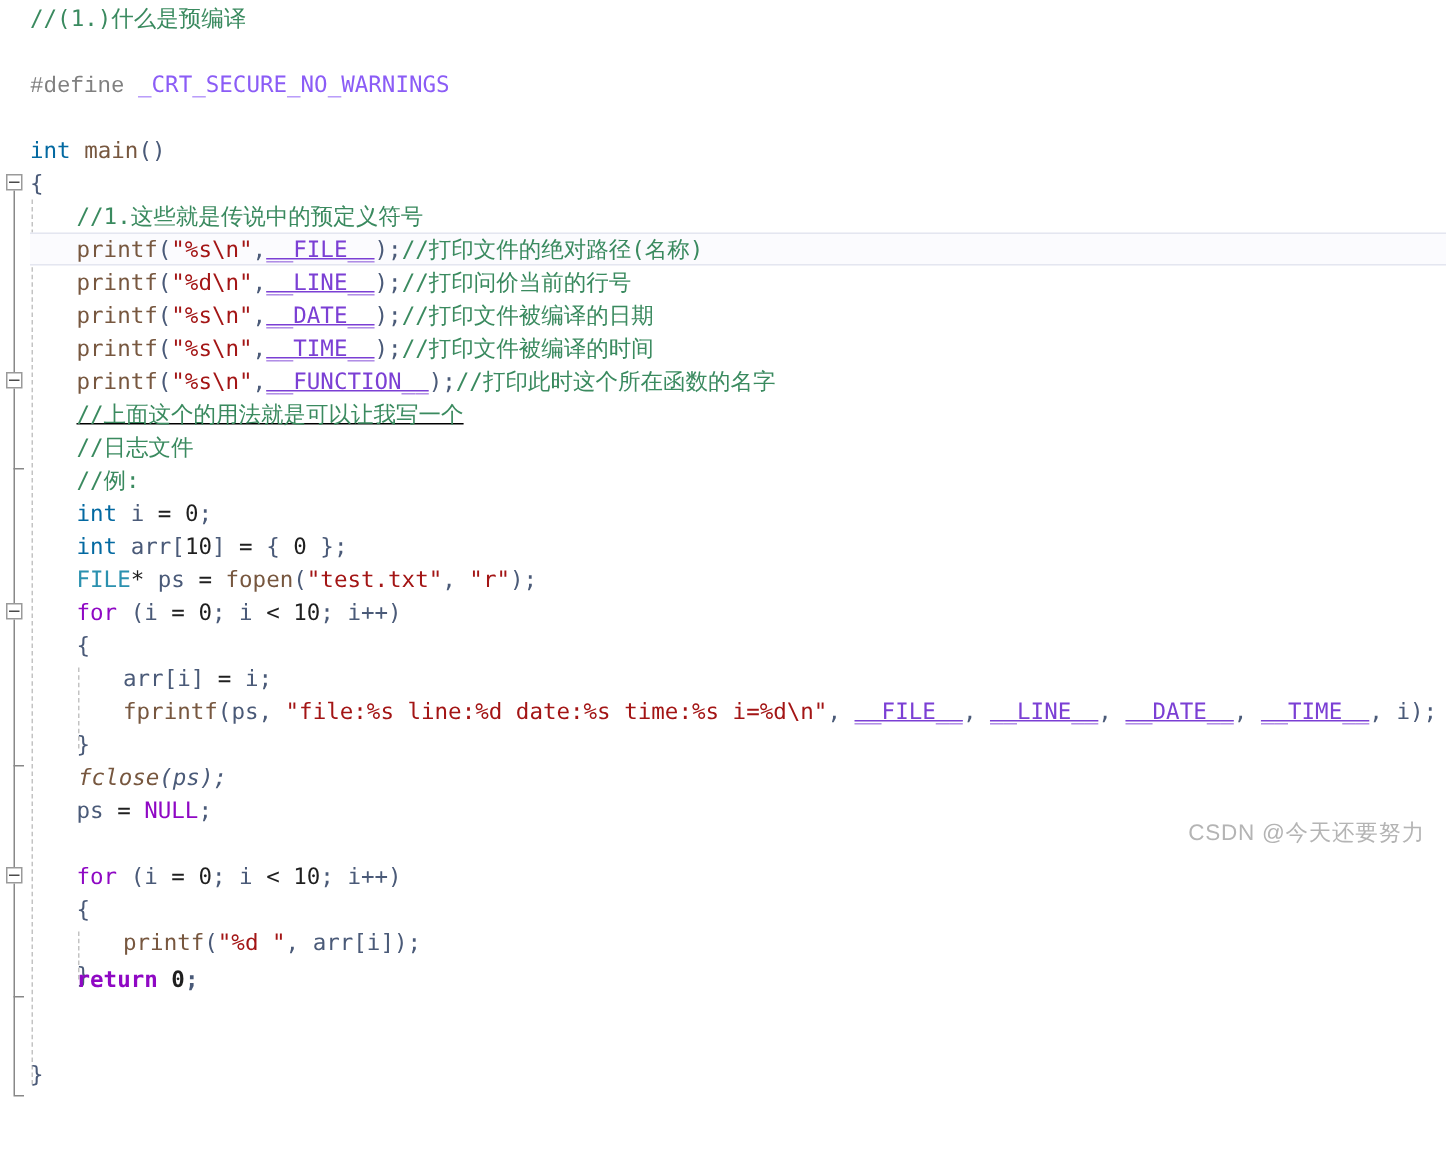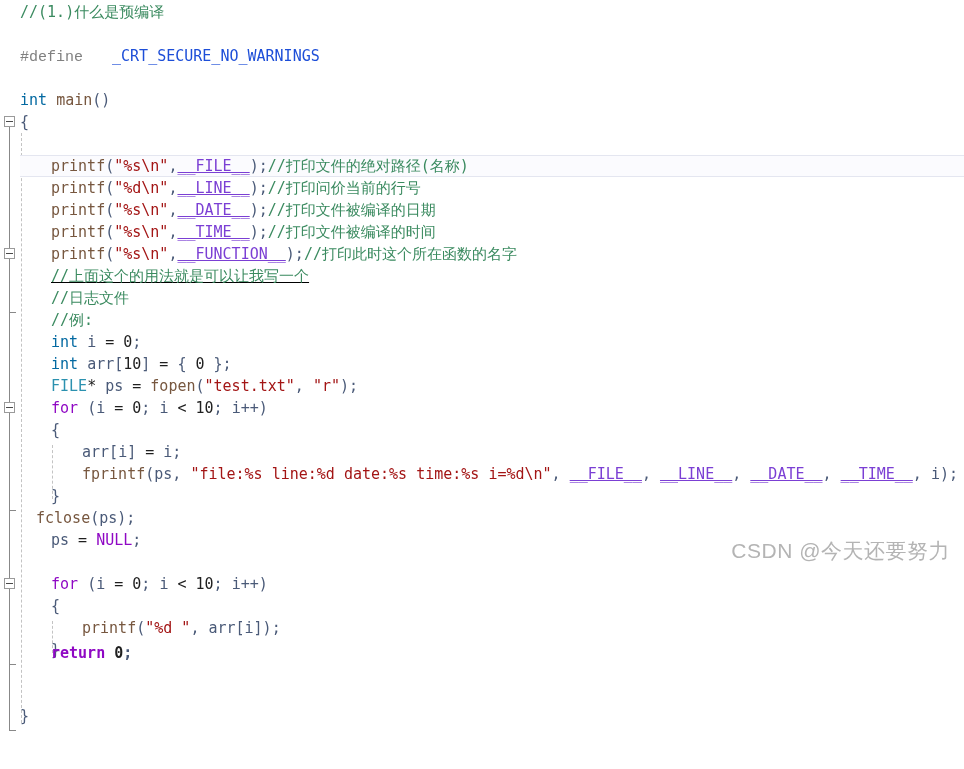--- a/index.html
+++ b/index.html
@@ -93,35 +93,35 @@
   }
 
   
   .t-plain    { color: #1f1f1f; }
   .t-comment  { color: #3a8a5f; }
   .t-keyword  { color: #0369a1; }
   .t-ctrl     { color: #8f08c4; }
   .t-type     { color: #2b91af; }
   .t-string   { color: #a31515; }
   .t-macro    { color: #7b3fd4; text-decoration: underline; }
-  .t-macrodef { color: #1d4ed8; margin-left: 20px; }
+  .t-macrodef { color: #8b5cf6; }
   .t-pp       { color: #808080; font-family: Liberation Mono, monospace; }
   .t-ident    { color: #4a5a78; }
   .t-num      { color: #1f1f1f; }
   .t-func     { color: #77573f; }
   .t-null     { color: #8f08c4; }
   .t-punct    { color: #4a5a78; }
 
   
   #watermark {
     position: absolute;
     right: 14px;
     bottom: 10px;
     font-family: "Liberation Sans", sans-serif;
-    font-size: 21px;
+    font-size: 15px;
     color: #b4b4b4;
     letter-spacing: 0.5px;
     user-select: none;
   }
 </style>
 </head>
 <body>
 
 <div id="editor">
 
@@ -144,37 +144,38 @@
     </div>
 
   <div class="current-line" id="current-line" style="top: 155px;"></div>
 
   <div class="code-layer" id="code-layer">
       <div class="line" style="top: 1px; left: 20px;"><span class="t-comment">//(1.)什么是预编译</span></div>
       <div class="line" style="top: 23px; left: 20px;"></div>
       <div class="line" style="top: 45px; left: 20px;"><span class="t-pp">#define </span><span class="t-macrodef">_CRT_SECURE_NO_WARNINGS</span></div>
       <div class="line" style="top: 89px; left: 20px;"><span class="t-keyword">int</span><span class="t-plain"> </span><span class="t-func">main</span><span class="t-punct">()</span></div>
       <div class="line" style="top: 111px; left: 20px;"><span class="t-punct">{</span></div>
+      <div class="line" style="top: 133px; left: 51px;"><span class="t-comment">//1.这些就是传说中的预定义符号</span></div>
       <div class="line" style="top: 155px; left: 51px;"><span class="t-func">printf</span><span class="t-punct">(</span><span class="t-string">"%s\n"</span><span class="t-punct">,</span><span class="t-macro">__FILE__</span><span class="t-punct">);</span><span class="t-comment">//打印文件的绝对路径(名称)</span></div>
       <div class="line" style="top: 177px; left: 51px;"><span class="t-func">printf</span><span class="t-punct">(</span><span class="t-string">"%d\n"</span><span class="t-punct">,</span><span class="t-macro">__LINE__</span><span class="t-punct">);</span><span class="t-comment">//打印问价当前的行号</span></div>
       <div class="line" style="top: 199px; left: 51px;"><span class="t-func">printf</span><span class="t-punct">(</span><span class="t-string">"%s\n"</span><span class="t-punct">,</span><span class="t-macro">__DATE__</span><span class="t-punct">);</span><span class="t-comment">//打印文件被编译的日期</span></div>
       <div class="line" style="top: 221px; left: 51px;"><span class="t-func">printf</span><span class="t-punct">(</span><span class="t-string">"%s\n"</span><span class="t-punct">,</span><span class="t-macro">__TIME__</span><span class="t-punct">);</span><span class="t-comment">//打印文件被编译的时间</span></div>
       <div class="line" style="top: 243px; left: 51px;"><span class="t-func">printf</span><span class="t-punct">(</span><span class="t-string">"%s\n"</span><span class="t-punct">,</span><span class="t-macro">__FUNCTION__</span><span class="t-punct">);</span><span class="t-comment">//打印此时这个所在函数的名字</span></div>
       <div class="line" style="top: 265px; left: 51px; text-decoration: underline;"><span class="t-comment">//上面这个的用法就是可以让我写一个</span></div>
       <div class="line" style="top: 287px; left: 51px;"><span class="t-comment">//日志文件</span></div>
       <div class="line" style="top: 309px; left: 51px;"><span class="t-comment">//例:</span></div>
       <div class="line" style="top: 331px; left: 51px;"><span class="t-keyword">int</span><span class="t-plain"> </span><span class="t-ident">i</span><span class="t-plain"> = </span><span class="t-num">0</span><span class="t-punct">;</span></div>
       <div class="line" style="top: 353px; left: 51px;"><span class="t-keyword">int</span><span class="t-plain"> </span><span class="t-ident">arr</span><span class="t-punct">[</span><span class="t-num">10</span><span class="t-punct">]</span><span class="t-plain"> = </span><span class="t-punct">{ </span><span class="t-num">0</span><span class="t-punct"> };</span></div>
       <div class="line" style="top: 375px; left: 51px;"><span class="t-type">FILE</span><span class="t-plain">* </span><span class="t-ident">ps</span><span class="t-plain"> = </span><span class="t-func">fopen</span><span class="t-punct">(</span><span class="t-string">"test.txt"</span><span class="t-punct">, </span><span class="t-string">"r"</span><span class="t-punct">);</span></div>
       <div class="line" style="top: 397px; left: 51px;"><span class="t-ctrl">for</span><span class="t-plain"> </span><span class="t-punct">(</span><span class="t-ident">i</span><span class="t-plain"> = </span><span class="t-num">0</span><span class="t-punct">; </span><span class="t-ident">i</span><span class="t-plain"> &lt; </span><span class="t-num">10</span><span class="t-punct">; </span><span class="t-ident">i</span><span class="t-punct">++)</span></div>
       <div class="line" style="top: 419px; left: 51px;"><span class="t-punct">{</span></div>
       <div class="line" style="top: 441px; left: 82px;"><span class="t-ident">arr</span><span class="t-punct">[</span><span class="t-ident">i</span><span class="t-punct">]</span><span class="t-plain"> = </span><span class="t-ident">i</span><span class="t-punct">;</span></div>
       <div class="line" style="top: 463px; left: 82px;"><span class="t-func">fprintf</span><span class="t-punct">(</span><span class="t-ident">ps</span><span class="t-punct">, </span><span class="t-string">"file:%s line:%d date:%s time:%s i=%d\n"</span><span class="t-punct">, </span><span class="t-macro">__FILE__</span><span class="t-punct">, </span><span class="t-macro">__LINE__</span><span class="t-punct">, </span><span class="t-macro">__DATE__</span><span class="t-punct">, </span><span class="t-macro">__TIME__</span><span class="t-punct">, </span><span class="t-ident">i</span><span class="t-punct">);</span></div>
       <div class="line" style="top: 485px; left: 51px;"><span class="t-punct">}</span></div>
-      <div class="line" style="top: 507px; left: 36px;"><span class="t-func">fclose</span><span class="t-punct">(</span><span class="t-ident">ps</span><span class="t-punct">);</span></div>
+      <div class="line" style="top: 507px; left: 52px; font-style: italic;"><span class="t-func">fclose</span><span class="t-punct">(</span><span class="t-ident">ps</span><span class="t-punct">);</span></div>
       <div class="line" style="top: 529px; left: 51px;"><span class="t-ident">ps</span><span class="t-plain"> = </span><span class="t-null">NULL</span><span class="t-punct">;</span></div>
       <div class="line" style="top: 551px; left: 51px;"></div>
       <div class="line" style="top: 573px; left: 51px;"><span class="t-ctrl">for</span><span class="t-plain"> </span><span class="t-punct">(</span><span class="t-ident">i</span><span class="t-plain"> = </span><span class="t-num">0</span><span class="t-punct">; </span><span class="t-ident">i</span><span class="t-plain"> &lt; </span><span class="t-num">10</span><span class="t-punct">; </span><span class="t-ident">i</span><span class="t-punct">++)</span></div>
       <div class="line" style="top: 595px; left: 51px;"><span class="t-punct">{</span></div>
       <div class="line" style="top: 617px; left: 82px;"><span class="t-func">printf</span><span class="t-punct">(</span><span class="t-string">"%d "</span><span class="t-punct">, </span><span class="t-ident">arr</span><span class="t-punct">[</span><span class="t-ident">i</span><span class="t-punct">]);</span></div>
       <div class="line" style="top: 639px; left: 51px;"><span class="t-punct">}</span></div>
       <div class="line" style="top: 661px; left: 51px;"></div>
       <div class="line" style="top: 642px; left: 51px; font-weight: bold;"><span class="t-ctrl">return</span><span class="t-plain"> </span><span class="t-num">0</span><span class="t-punct">;</span></div>
       <div class="line" style="top: 705px; left: 20px;"><span class="t-punct">}</span></div>
     </div>

